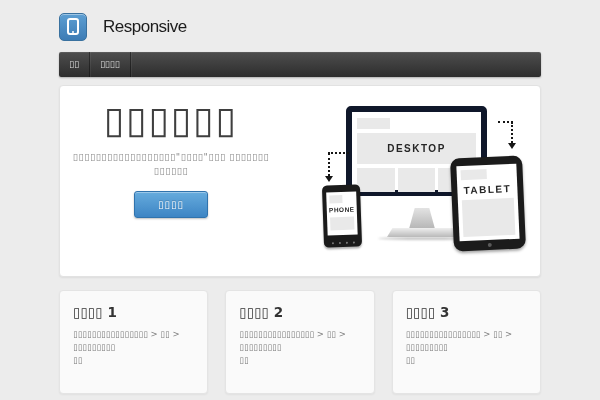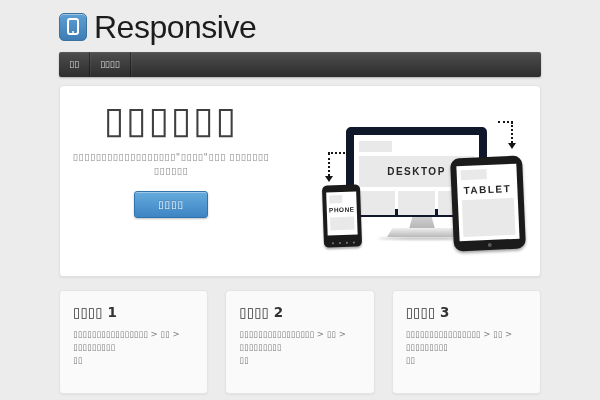--- a/index.html
+++ b/index.html
@@ -11,21 +11,21 @@
   
   header { padding-top:11px; height:43px; display:flex; align-items:center; }
   .logo { display:flex; align-items:center; text-decoration:none; cursor:pointer; }
   .logo-icon { position:relative; width:28px; height:28px; border-radius:5px;
     background:linear-gradient(#5d9fd3,#3d7cb5); border:1px solid #39719f;
     box-shadow:inset 0 1px 0 rgba(255,255,255,.4); }
   .phone-outline { position:absolute; left:7px; top:4px; width:12px; height:17px;
     border:2px solid #fff; border-radius:3px; background:transparent; }
   .phone-dot { position:absolute; left:12px; top:17px; width:2px; height:2px;
     background:#fff; border-radius:50%; }
-  .logo-text { margin-left:7px; font-size:32px; letter-spacing:-0.5px; color:#1c1c1c; }
+  .logo-text { margin-left:16px; font-size:17px; letter-spacing:-0.5px; color:#1c1c1c; }
 
   
   nav { margin-top:9px; height:25px; display:flex;
     background:linear-gradient(#4e4e4e,#2d2d2d); border-radius:2px;
     box-shadow:inset 0 1px 0 rgba(255,255,255,.08),0 1px 2px rgba(0,0,0,.25); }
   .nav-item { display:block; line-height:25px; padding:0 10px; font-size:9px;
     color:#dcdcdc; text-decoration:none; cursor:pointer;
     border-right:1px solid rgba(0,0,0,.4); box-shadow:1px 0 0 rgba(255,255,255,.06); }
 
   
@@ -39,22 +39,22 @@
   .hero-left p { margin-top:11px; font-size:9.5px; color:#8b8b8b; line-height:1.5;
     letter-spacing:0.5px; }
   .cta { display:inline-block; margin-top:12px; padding:7px 23px; font-size:10px;
     color:#fff; text-decoration:none; cursor:pointer; letter-spacing:1px;
     background:linear-gradient(#66abdd,#3d85c4); border:1px solid #3073ad;
     border-radius:3px; box-shadow:inset 0 1px 0 rgba(255,255,255,.35),0 1px 2px rgba(0,0,0,.25);
     text-shadow:0 -1px 0 rgba(0,0,0,.2); }
 
   
   .hero-right { position:relative; flex:1; }
-  .monitor { position:absolute; left:64px; top:41px; width:141px; height:90px;
-    background:#fff; border:8px solid #0f172a; border-radius:5px; z-index:1; }
+  .monitor { position:absolute; left:64px; top:20px; width:141px; height:90px;
+    background:#fff; border:6px solid #0f172a; border-radius:5px; z-index:1; }
   .m-head { position:absolute; left:5px; top:6px; width:33px; height:11px; background:#e9e9e9; }
   .m-big { position:absolute; left:5px; top:21px; right:5px; height:31px; background:#e9e9e9;
     display:flex; align-items:center; justify-content:center; }
   .m-big span, .t-label, .p-label { font-weight:bold; color:#262626; letter-spacing:1.5px; }
   .m-big span { font-size:10px; }
   .m-row { position:absolute; left:5px; right:5px; top:56px; height:24px; display:flex; gap:3px; }
   .m-row div { flex:1; background:#e9e9e9; }
   .stand-neck { position:absolute; left:127px; top:122px; width:26px; height:21px; z-index:0;
     background:linear-gradient(#e3e3e3,#b5b5b5); clip-path:polygon(22% 0,78% 0,100% 100%,0 100%); }
   .stand-base { position:absolute; left:105px; top:142px; width:78px; height:9px; z-index:0;

